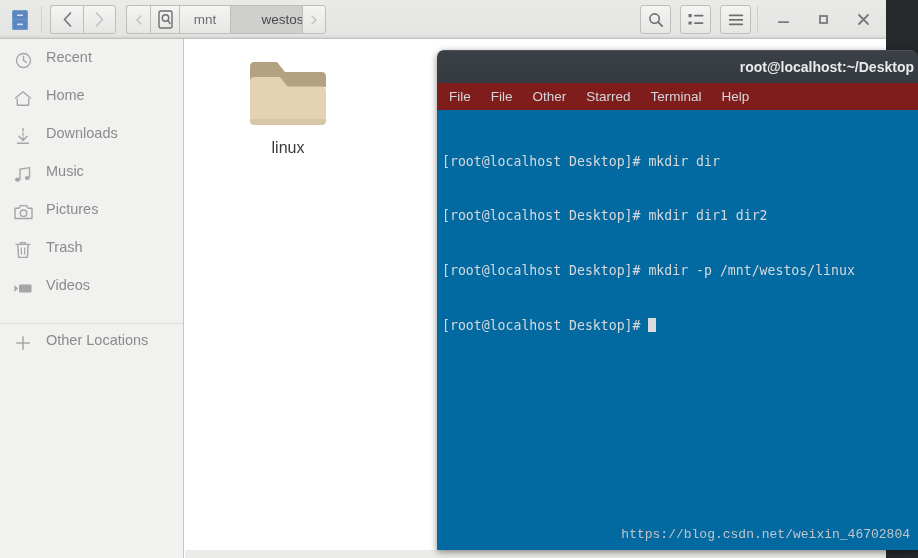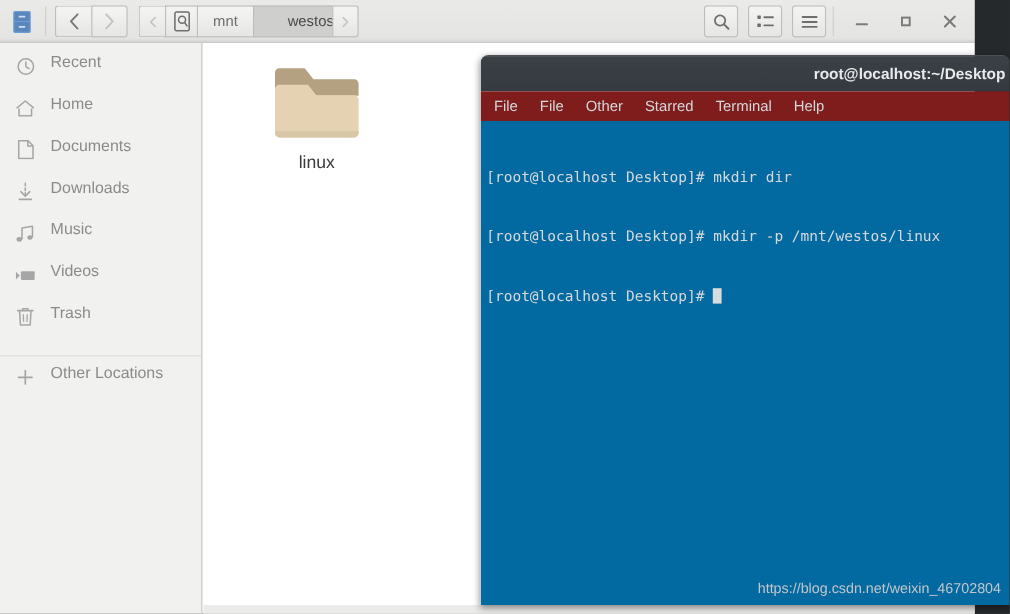--- a/index.html
+++ b/index.html
@@ -153,21 +153,21 @@
   .cursor {
     display: inline-block;
     width: 8px; height: 14px;
     background: #d9dcde;
     vertical-align: -2px;
   }
   .watermark {
     position: absolute;
     right: 8px; bottom: 6px;
     color: #c2c6c9;
-    font-family: Liberation Sans, sans-serif;
+    font-family: Liberation Mono, monospace;
     font-size: 13px;
   }
 
   
   .fm-bottomstrip {
     position: absolute; left: 185px; top: 550px;
     width: 733px; height: 8px;
     background: #ebebe9;
   }
 </style>
@@ -288,29 +288,20 @@
       <div class="side-item">
         <span class="side-ico">
           <svg width="18" height="17" viewBox="0 0 18 17">
             <path d="M1.5 8 L9 1.8 L16.5 8" stroke="#a6a6a6" stroke-width="1.4" fill="none" stroke-linecap="round" stroke-linejoin="round"></path>
             <path d="M3.3 8.6 L3.3 15.2 L14.7 15.2 L14.7 8.6" stroke="#a6a6a6" stroke-width="1.4" fill="none" stroke-linejoin="round"></path>
           </svg>
         </span>
         <span>Home</span>
       </div>
 
-      <div class="side-item">
-        <span class="side-ico">
-          <svg width="15" height="18" viewBox="0 0 15 18">
-            <path d="M1 1 L9.5 1 L14 5.5 L14 17 L1 17 Z" stroke="#a6a6a6" stroke-width="1.4" fill="none" stroke-linejoin="round"></path>
-            <path d="M9.3 1.2 L9.3 5.7 L13.8 5.7" stroke="#a6a6a6" stroke-width="1.4" fill="none" stroke-linejoin="round"></path>
-          </svg>
-        </span>
-        <span>Documents</span>
-      </div>
 
       <div class="side-item">
         <span class="side-ico">
           <svg width="16" height="18" viewBox="0 0 16 18">
             <path d="M8 1.5 L8 12.5" stroke="#a6a6a6" stroke-width="1.4" stroke-linecap="round" stroke-dasharray="2.4 2"></path>
             <path d="M4 9.2 L8 13.4 L12 9.2" stroke="#a6a6a6" stroke-width="1.5" fill="none" stroke-linecap="round" stroke-linejoin="round"></path>
             <path d="M2.5 16.2 L13.5 16.2" stroke="#a6a6a6" stroke-width="1.5" stroke-linecap="round"></path>
           </svg>
         </span>
         <span>Downloads</span>
@@ -320,41 +311,50 @@
         <span class="side-ico">
           <svg width="18" height="17" viewBox="0 0 18 17">
             <path d="M6 13.4 L6 3.2 L15.5 1.6 L15.5 11.6" stroke="#a6a6a6" stroke-width="1.4" fill="none" stroke-linejoin="round"></path>
             <ellipse cx="3.6" cy="13.6" rx="2.6" ry="2.2" fill="#a6a6a6"></ellipse>
             <ellipse cx="13.2" cy="11.9" rx="2.4" ry="2" fill="#a6a6a6"></ellipse>
           </svg>
         </span>
         <span>Music</span>
       </div>
 
-
-      <div class="side-item">
-        <span class="side-ico">
-          <svg width="19" height="13" viewBox="0 0 19 13">
-            <path d="M0.5 3 L0.5 10 L4 6.5 Z" fill="#a6a6a6"></path>
-            <rect x="5" y="2.6" width="12.5" height="8" rx="1" fill="#a6a6a6"></rect>
-          </svg>
-        </span>
-        <span>Videos</span>
+      <div class="side-item">
+        <span class="side-ico">
+          <svg width="19" height="16" viewBox="0 0 19 16">
+            <path d="M1 4.2 L5 4.2 L6.4 1.6 L12.6 1.6 L14 4.2 L18 4.2 L18 14.5 L1 14.5 Z" stroke="#a6a6a6" stroke-width="1.4" fill="none" stroke-linejoin="round"></path>
+            <circle cx="9.5" cy="9.2" r="3.2" stroke="#a6a6a6" stroke-width="1.4" fill="none"></circle>
+          </svg>
+        </span>
+        <span>Pictures</span>
       </div>
 
       <div class="side-item">
         <span class="side-ico">
           <svg width="16" height="18" viewBox="0 0 16 18">
             <path d="M1 3.4 L15 3.4" stroke="#a6a6a6" stroke-width="1.4" stroke-linecap="round"></path>
             <path d="M5.6 3.2 L5.6 1.6 L10.4 1.6 L10.4 3.2" stroke="#a6a6a6" stroke-width="1.4" fill="none" stroke-linejoin="round"></path>
             <path d="M2.8 3.8 L3.6 16.4 L12.4 16.4 L13.2 3.8" stroke="#a6a6a6" stroke-width="1.4" fill="none" stroke-linejoin="round"></path>
             <path d="M6.2 6.6 L6.5 13.6 M9.8 6.6 L9.5 13.6" stroke="#a6a6a6" stroke-width="1.2"></path>
           </svg>
         </span>
         <span>Trash</span>
+      </div>
+
+      <div class="side-item">
+        <span class="side-ico">
+          <svg width="19" height="13" viewBox="0 0 19 13">
+            <path d="M0.5 3 L0.5 10 L4 6.5 Z" fill="#a6a6a6"></path>
+            <rect x="5" y="2.6" width="12.5" height="8" rx="1" fill="#a6a6a6"></rect>
+          </svg>
+        </span>
+        <span>Videos</span>
       </div>
 
       <div class="side-divider"></div>
 
       <div class="side-item">
         <span class="side-ico">
           <svg width="16" height="16" viewBox="0 0 16 16">
             <path d="M8 1.8 L8 14.2 M1.8 8 L14.2 8" stroke="#a6a6a6" stroke-width="1.5" stroke-linecap="round"></path>
           </svg>
         </span>
@@ -388,20 +388,21 @@
       <span>File</span>
       <span>File</span>
       <span>Other</span>
       <span>Starred</span>
       <span>Terminal</span>
       <span>Help</span>
     </div>
 
     <div class="term-body">
       <div>[root@localhost Desktop]# mkdir dir</div>
+      <div>[root@localhost Desktop]# mkdir dir1 dir2</div>
       <div>[root@localhost Desktop]# mkdir -p /mnt/westos/linux</div>
       <div><span>[root@localhost Desktop]# </span><span class="cursor"></span></div>
 
       <div class="watermark">https://blog.csdn.net/weixin_46702804</div>
     </div>
   </div>
 
 </div>
 
 </body></html>

